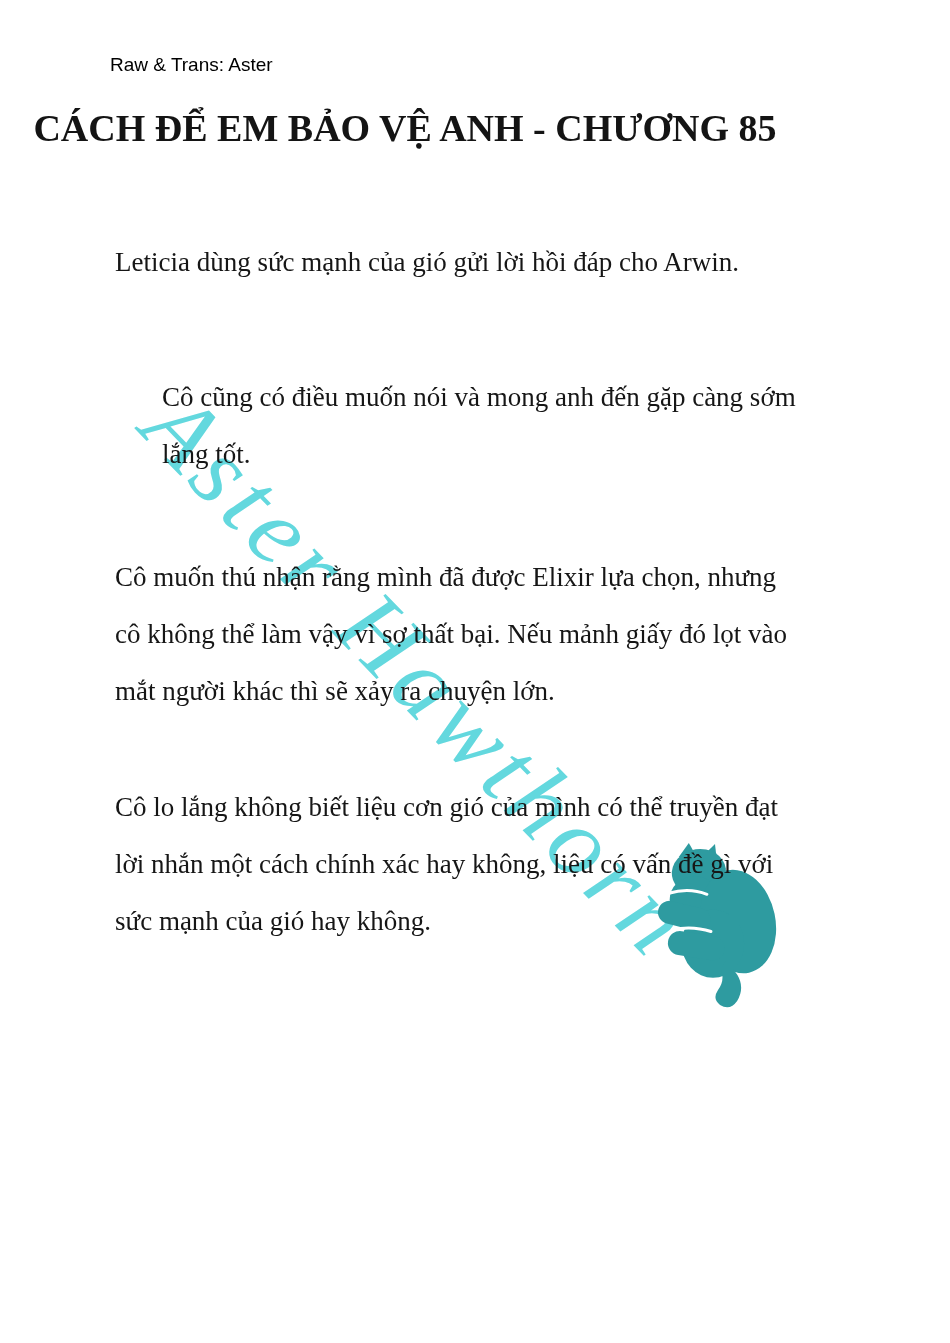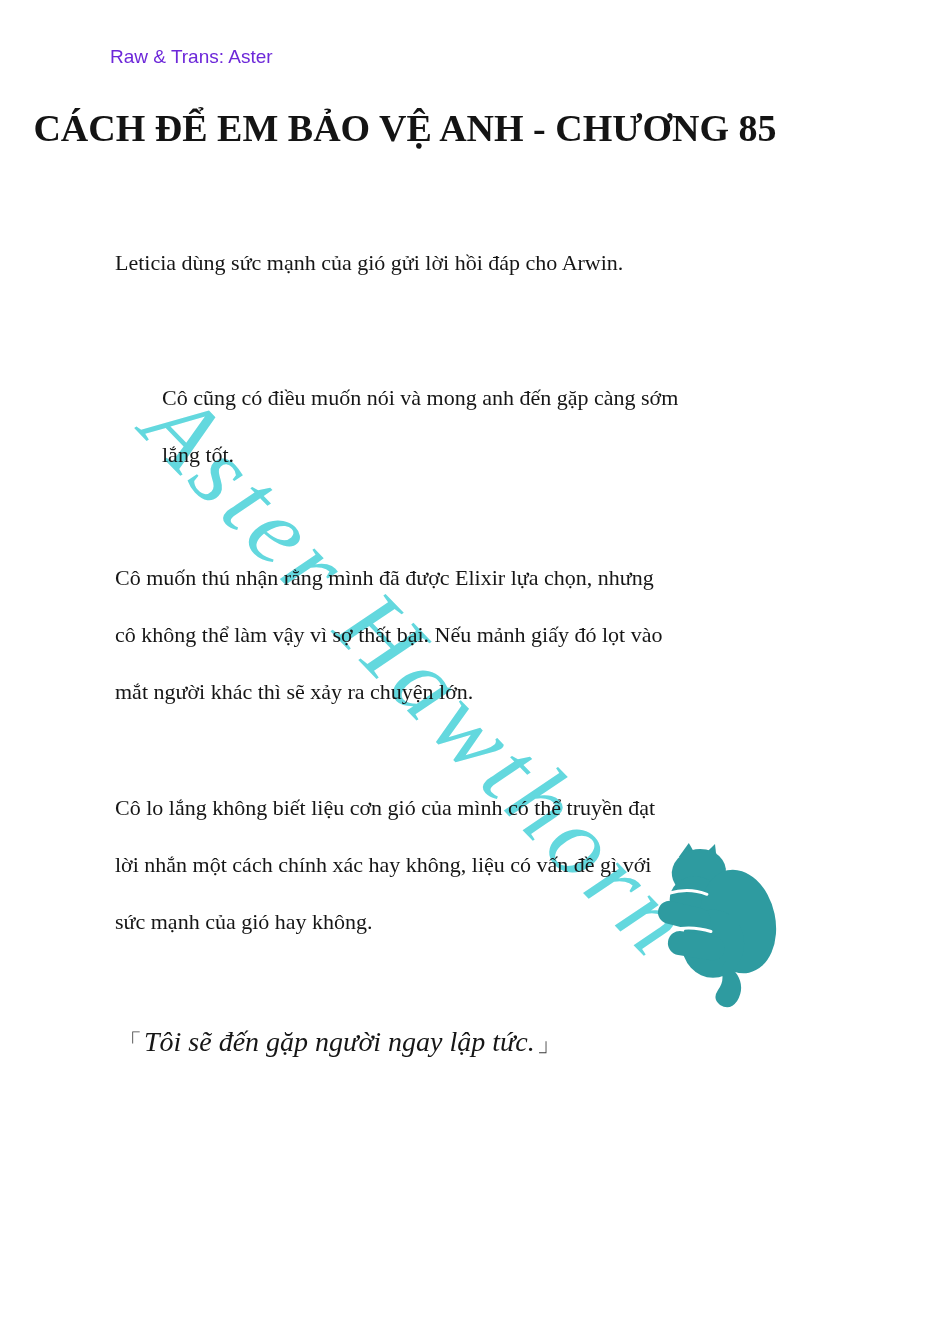--- a/index.html
+++ b/index.html
@@ -27,36 +27,36 @@
   
   .cat {
     position: absolute;
     left: 650px; top: 843px;
     width: 132px; height: 166px;
     z-index: 1;
   }
 
   
   .credit {
-    position: absolute; left: 110px; top: 46px;
+    position: absolute; left: 110px; top: 54px;
     font-family: "Liberation Sans", sans-serif;
-    font-size: 19px; color: #6d28d9;
+    font-size: 19px; color: #000000;
     z-index: 2; white-space: nowrap;
   }
   .title {
     position: absolute; left: 0; top: 106px; width: 810px;
     text-align: center;
     font-family: "Liberation Serif", serif;
     font-weight: bold;
     font-size: 38px; color: #141414;
     z-index: 2; white-space: nowrap;
   }
   .para {
     position: absolute; left: 115px;
-    font-size: 22px; line-height: 57px; color: #161616;
+    font-size: 27px; line-height: 57px; color: #161616;
     z-index: 2;
   }
   .para .line { white-space: nowrap; }
   .p1 { top: 234px; }
   .p2 { top: 369px; margin-left: 47px; }
   .p3 { top: 549px; }
   .p4 { top: 779px; }
   .quote {
     position: absolute; left: 118px; top: 1016px;
     font-size: 28px; line-height: 52px; color: #161616;
@@ -118,17 +118,14 @@
     <div class="line">cô không thể làm vậy vì sợ thất bại. Nếu mảnh giấy đó lọt vào</div>
     <div class="line">mắt người khác thì sẽ xảy ra chuyện lớn.</div>
   </div>
 
   <div class="para p4">
     <div class="line">Cô lo lắng không biết liệu cơn gió của mình có thể truyền đạt</div>
     <div class="line">lời nhắn một cách chính xác hay không, liệu có vấn đề gì với</div>
     <div class="line">sức mạnh của gió hay không.</div>
   </div>
 
-  <div class="quote">
-    <span class="bracket">「</span><span class="qtext">Tôi sẽ đến gặp người ngay lập tức.</span><span class="bracket">」</span>
-  </div>
 
 </div>
 
 </body></html>

